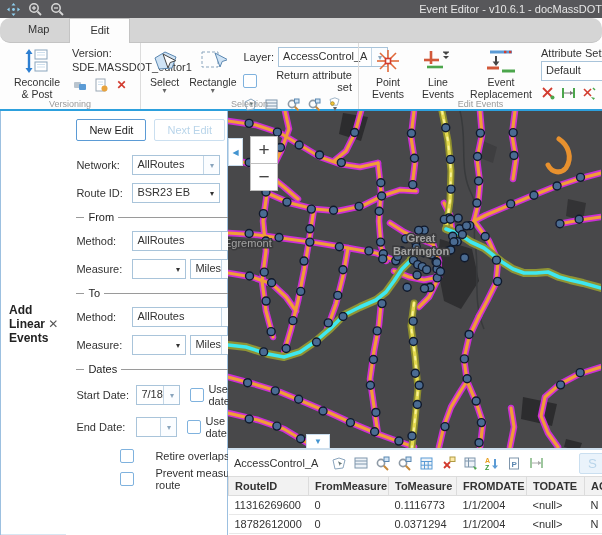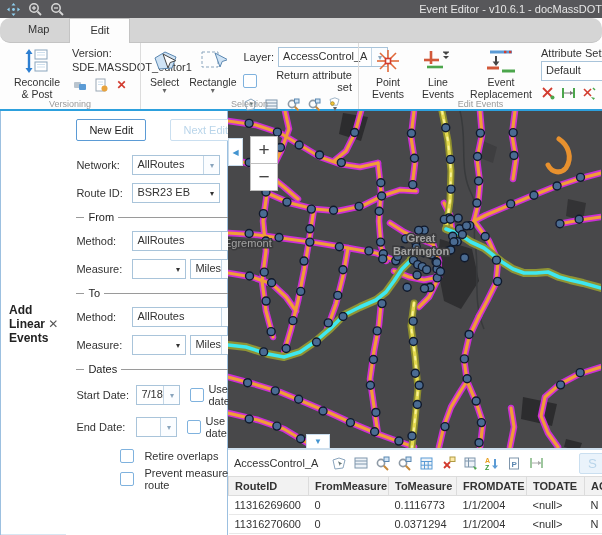--- a/index.html
+++ b/index.html
@@ -37,33 +37,33 @@
   .cb{width:12px;height:12px;border:1px solid #7fb2de;background:#fff;border-radius:2px;flex:none;display:inline-block;}
   
   .main{display:flex;height:425px;}
   .panel{width:228px;flex:none;background:#fff;border:1px solid #9cc0e0;border-top:none;box-sizing:border-box;
          display:flex;}
   .panel-head{display:flex;align-items:center;justify-content:space-between;padding:6px 8px 4px 8px;
               border-bottom:1px solid #d8e6f2;}
   .panel-title{font-weight:bold;font-size:12px;color:#222;}
   .panel-x{color:#555;font-size:12px;cursor:default;}
   .panel-body{padding:8px 10px 0 10px;flex:1;}
-  .btnrow{display:flex;gap:24px;margin-bottom:14px;}
+  .btnrow{display:flex;gap:8px;margin-bottom:14px;}
   .pbtn{border:1px solid #5b9bd5;background:#fff;padding:4px 12px;font-size:11px;color:#222;border-radius:2px;}
   .pbtn.disabled{border-color:#cadff0;color:#b9d5ea;}
   .frow{display:flex;align-items:center;margin-bottom:8px;gap:4px;}
   .flabel{width:52px;flex:none;}
   .legend{display:flex;align-items:center;font-size:11px;color:#222;margin:6px 0 8px 0;}
   .legend::before{content:"";width:8px;border-top:1px solid #9a9a9a;margin-right:4px;}
   .legend::after{content:"";flex:1;border-top:1px solid #9a9a9a;margin-left:4px;}
   .mag{position:relative;width:11px;height:11px;border:2px solid #8e9aa6;border-radius:50%;flex:none;}
   .mag::after{content:"";position:absolute;width:6px;height:2.5px;background:#c78a3b;right:-5px;bottom:-2px;
               transform:rotate(40deg);border-radius:1px;}
   .mag .plus{position:absolute;left:1px;top:-2px;color:#3a7bd5;font-size:9px;font-weight:bold;}
-  .optrow{display:flex;align-items:center;gap:10px;margin-bottom:4px;padding-left:44px;}
+  .optrow{display:flex;align-items:center;gap:21px;margin-bottom:4px;padding-left:44px;}
   .nextrow{display:flex;justify-content:flex-end;margin:10px 4px 0 0;}
   .nextbtn{background:#e3eef9;border:1px solid #7fb2de;color:#1464b4;padding:3px 12px;border-radius:2px;font-size:11px;}
   
   .right{flex:1;display:flex;flex-direction:column;min-width:0;}
   .map{position:relative;height:337px;background:#48484a;overflow:hidden;flex:none;}
   .map svg.base{position:absolute;left:0;top:0;}
   .collapse-left{position:absolute;left:0;top:27px;width:13px;height:26px;background:#fff;border:1px solid #c9dcec;
                  display:flex;align-items:center;justify-content:center;color:#4394d0;font-size:8px;}
   .zoombtn{position:absolute;left:22px;width:28px;height:28px;background:#fff;border:1px solid #bfbfbf;
            display:flex;align-items:center;justify-content:center;font-size:19px;color:#444;box-sizing:border-box;}
@@ -785,21 +785,21 @@
           <tbody id="tbody">
               <tr>
                 <td>11316269600</td>
                 <td>0</td>
                 <td>0.1116773</td>
                 <td>1/1/2004</td>
                 <td>&lt;null&gt;</td>
                 <td>N</td>
               </tr>
               <tr>
-                <td>11316270600</td>
+                <td>18782612000</td>
                 <td>0</td>
                 <td>0.0371294</td>
                 <td>1/1/2004</td>
                 <td>&lt;null&gt;</td>
                 <td>N</td>
               </tr>
             </tbody>
         </table>
       </div>
     </div>

